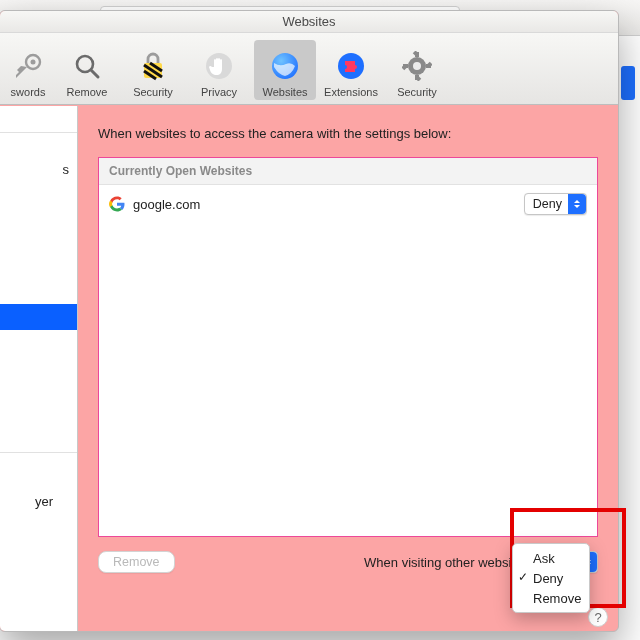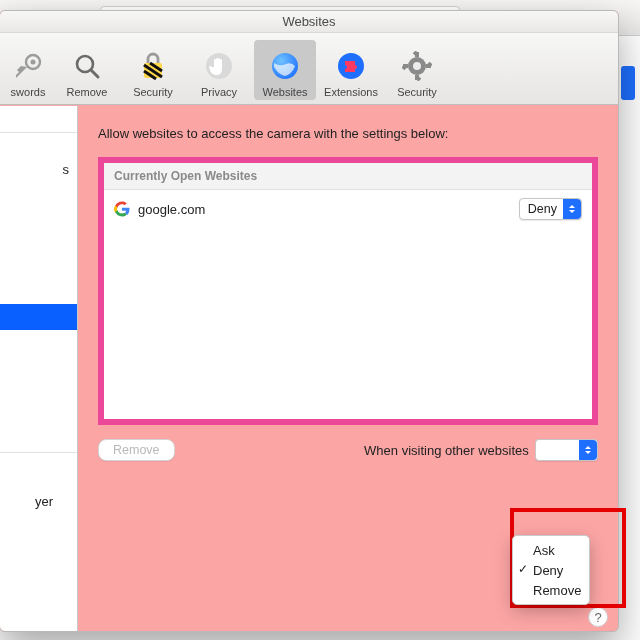--- a/index.html
+++ b/index.html
@@ -23,40 +23,40 @@
   .tb-first { width: 48px; }
 
   .content { position: absolute; top: 95px; bottom: 0; left: 0; right: 0; display: flex; }
   .sidebar { width: 78px; border-right: 1px solid #c8c8c8; background: #fff; position:relative; }
   .sidebar-sep { position:absolute; left:0; right:0; border-top:1px solid #e1e1e1; }
   .sidebar-selected { position:absolute; left:0; right:0; top:198px; height:26px; background:#0a60ff; }
   .sidebar-text { position:absolute; }
 
   .main { flex:1; padding: 20px 20px 12px 20px; position:relative; }
   .desc { font-size: 13px; color:#222; margin-bottom: 16px; }
-  .sites-box { border:6px solid #ec4899; background:#fff; height: 268px; display:flex; flex-direction:column; }
+  .sites-box { border:1px solid #ec4899; background:#fff; height: 380px; display:flex; flex-direction:column; }
   .sites-header { background:#f3f3f3; border-bottom:1px solid #e2e2e2; padding:6px 10px; font-size:12px; font-weight:600; color:#8a8a8a; }
   .site-row { display:flex; align-items:center; padding:8px 10px; font-size:13px; }
   .site-favicon { width:16px; height:16px; margin-right:8px; }
   .site-name { flex:1; }
   .dropdown { display:inline-flex; align-items:center; background:#fff; border:1px solid #c6c6c6; border-radius:4px; height:22px; font-size:12.5px; padding:0 0 0 8px; box-shadow: 0 0.5px 1px rgba(0,0,0,0.08); cursor:default;}
   .dropdown .chev { width:18px; height:100%; margin-left:6px; background:#1e6fff; border-radius:0 4px 4px 0; display:flex; flex-direction:column; align-items:center; justify-content:center; }
   .chev::before, .chev::after { content:""; border-left:3px solid transparent; border-right:3px solid transparent; }
   .chev::before { border-bottom:3.5px solid #fff; margin-bottom:2px; }
   .chev::after { border-top:3.5px solid #fff; }
 
   .bottom-row { display:flex; align-items:center; margin-top:14px; }
   .remove-btn { background:#fff; border:1px solid #d3d3d3; color:#b9b9b9; border-radius:8px; font-size:12.5px; height:22px; padding:0 14px; box-shadow: 0 0.5px 1px rgba(0,0,0,0.06); }
   .bottom-row .spacer { flex:1; }
   .bottom-label { font-size:13px; color:#222; margin-right:6px; }
 
   .help-icon { position:absolute; right:10px; bottom:4px; width:20px; height:20px; border:1px solid #cfcfcf; border-radius:50%; display:flex; align-items:center; justify-content:center; font-size:13px; color:#6b6b6b; background:#fff; }
 
   
-  .popover { position:absolute; right: 28px; bottom: 26px; width: 78px; background:#fff; border:1px solid #c9c9c9; border-radius:5px; box-shadow: 0 6px 18px rgba(0,0,0,0.25); padding:4px 0; z-index: 50; }
+  .popover { position:absolute; right: 28px; bottom: 18px; width: 78px; background:#fff; border:1px solid #c9c9c9; border-radius:5px; box-shadow: 0 6px 18px rgba(0,0,0,0.25); padding:4px 0; z-index: 50; }
   .pop-item { height:20px; display:flex; align-items:center; padding:0 10px 0 20px; font-size:13px; color:#222; position:relative; cursor:default;}
   .pop-item .check { position:absolute; left:5px; top:2px; font-size:12px; }
 
   
   .red-box { position:absolute; border:4px solid #e40000; pointer-events:none; }
 
   
   svg { display:block; }
 </style>
 </head>
@@ -169,21 +169,21 @@
   <div class="content">
     <div class="sidebar">
       <div class="sidebar-sep" style="top:26px"></div>
       <div class="sidebar-text" style="top:56px; right:8px;"><span>s</span></div>
       <div class="sidebar-selected"></div>
       <div class="sidebar-sep" style="top:346px"></div>
       <div class="sidebar-text" style="top:388px; right:24px;"><span>yer</span></div>
     </div>
 
     <div class="main">
-      <div class="desc">Allow websites to access the camera with the settings below:</div>
+      <div class="desc">When websites to access the camera with the settings below:</div>
 
       <div class="sites-box">
         <div class="sites-header">Currently Open Websites</div>
         <div class="site-row">
           <span class="site-favicon">
             <svg width="16" height="16" viewBox="0 0 48 48">
                 <path fill="#EA4335" d="M24 9.5c3.9 0 6.6 1.7 8.1 3.1l5.9-5.9C34.6 3.4 29.9 1.5 24 1.5 14.8 1.5 6.9 6.9 3.3 14.7l6.9 5.4C12 13.6 17.5 9.5 24 9.5z"></path>
                 <path fill="#4285F4" d="M46.5 24.5c0-1.6-.1-3.1-.4-4.5H24v9h12.7c-.6 3-2.4 5.6-5 7.3l7.7 6C43.9 38 46.5 31.9 46.5 24.5z"></path>
                 <path fill="#FBBC05" d="M10.2 28.9c-.5-1.5-.8-3.1-.8-4.9s.3-3.4.8-4.9l-6.9-5.4C1.2 17.2 0 20.5 0 24s1.2 6.8 3.3 10.3l6.9-5.4z"></path>
                 <path fill="#34A853" d="M24 46.5c6 0 11-2 14.7-5.3l-7.7-6c-2 1.4-4.7 2.3-7 2.3-6.5 0-12-4.1-13.8-9.6l-6.9 5.4C6.9 41.1 14.8 46.5 24 46.5z"></path>

